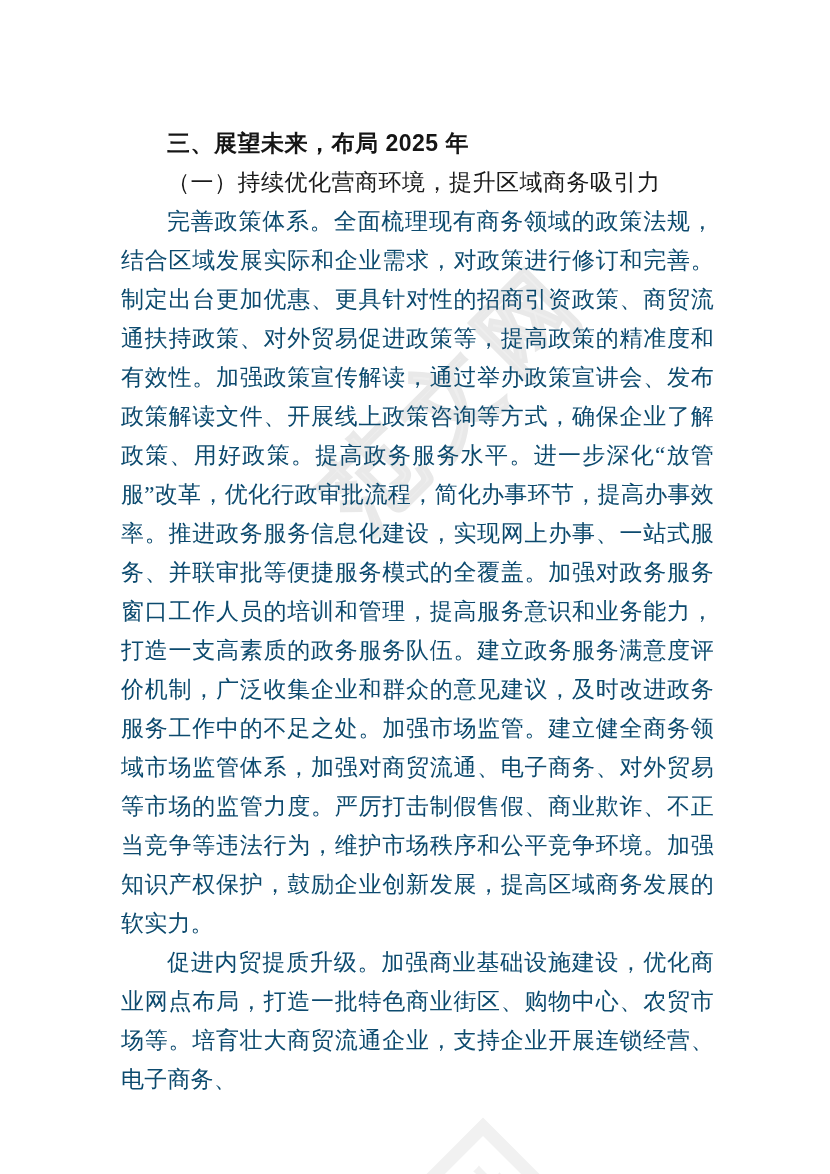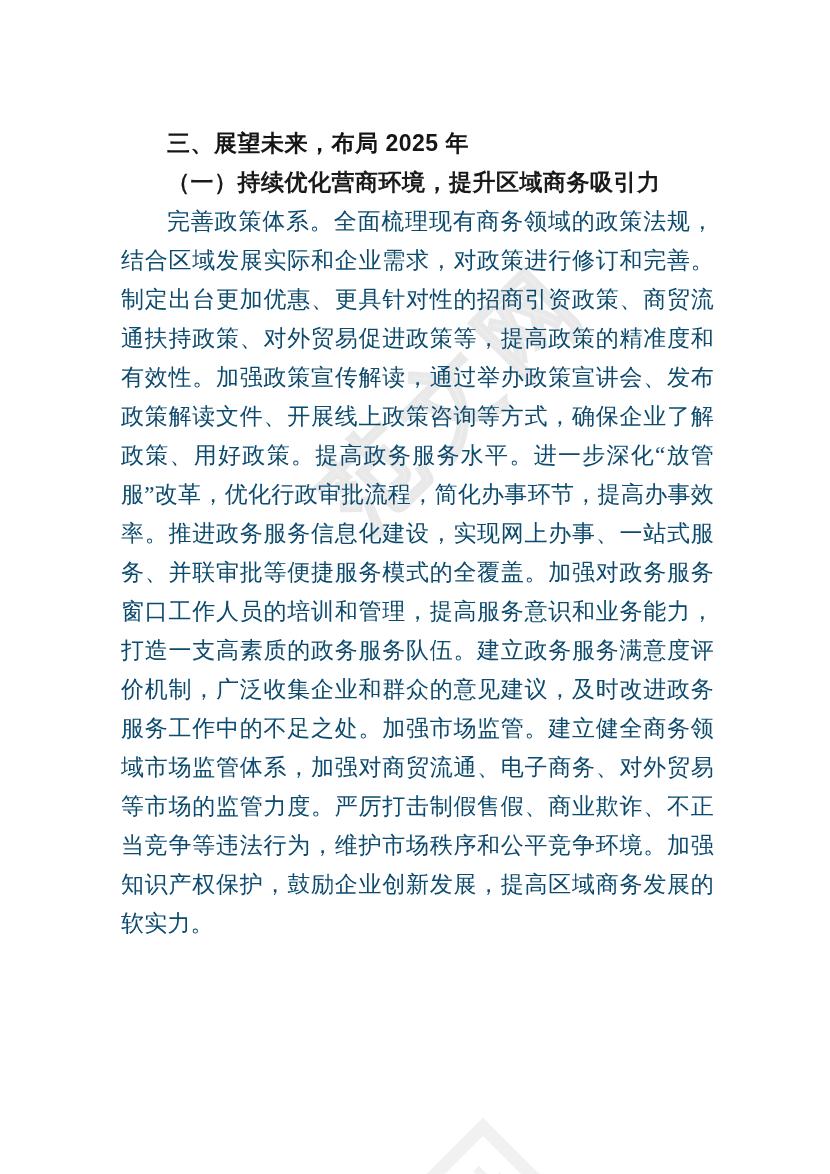--- a/index.html
+++ b/index.html
@@ -26,21 +26,21 @@
     font-family: "Liberation Sans", "DejaVu Sans", sans-serif;
     font-weight: 700;
     font-size: 23px;
     line-height: 39px;
     text-indent: 2em;
     color: #151515;
     letter-spacing: 0.5px;
   }
   .doc-subheading {
     margin: 0;
-    font-weight: 700;
+    font-weight: 400;
     font-size: 23px;
     line-height: 39px;
     text-indent: 2em;
     color: #1a1a1a;
     letter-spacing: 0.5px;
   }
   .doc-paragraph {
     margin: 0;
     font-size: 23px;
     line-height: 39px;
@@ -105,15 +105,16 @@
   </div>
 
   <div class="content">
     <h1 class="doc-heading">三、展望未来，布局 2025 年</h1>
 
     <h2 class="doc-subheading">（一）持续优化营商环境，提升区域商务吸引力</h2>
 
     <p class="doc-paragraph">完善政策体系。全面梳理现有商务领域的政策法规，结合区域发展实际和企业需求，对政策进行修订和完善。制定出台更加优惠、更具针对性的招商引资政策、商贸流通扶持政策、对外贸易促进政策等，提高政策的精准度和有效性。加强政策宣传解读，通过举办政策宣讲会、发布政策解读文件、开展线上政策咨询等方式，确保企业了解政策、用好政策。提高政务服务水平。进一步深化“放管服”改革，优化行政审批流程，简化办事环节，提高办事效率。推进政务服务信息化建设，实现网上办事、一站式服务、并联审批等便捷服务模式的全覆盖。加强对政务服务窗口工作人员的培训和管理，提高服务意识和业务能力，打造一支高素质的政务服务队伍。建立政务服务满意度评价机制，广泛收集企业和群众的意见建议，及时改进政务服务工作中的不足之处。加强市场监管。建立健全商务领域市场监管体系，加强对商贸流通、电子商务、对外贸易等市场的监管力度。严厉打击制假售假、商业欺诈、不正当竞争等违法行为，维护市场秩序和公平竞争环境。加强知识产权保护，鼓励企业创新发展，提高区域商务发展的软实力。</p>
 
 
+    <p class="doc-paragraph">促进内贸提质升级。加强商业基础设施建设，优化商业网点布局，打造一批特色商业街区、购物中心、农贸市场等。培育壮大商贸流通企业，支持企业开展连锁经营、电子商务、</p>
   </div>
 
 </div>
 
 </body></html>

